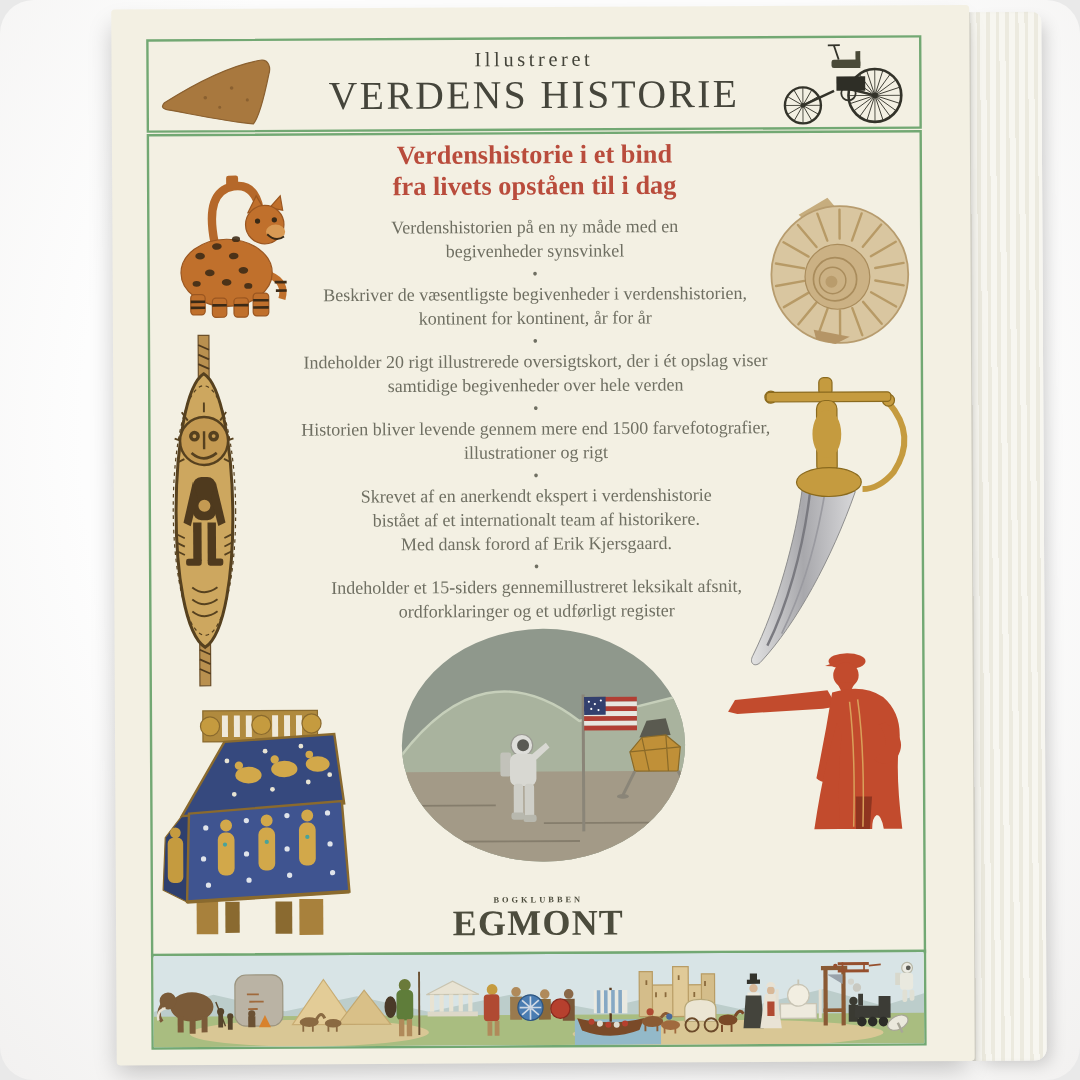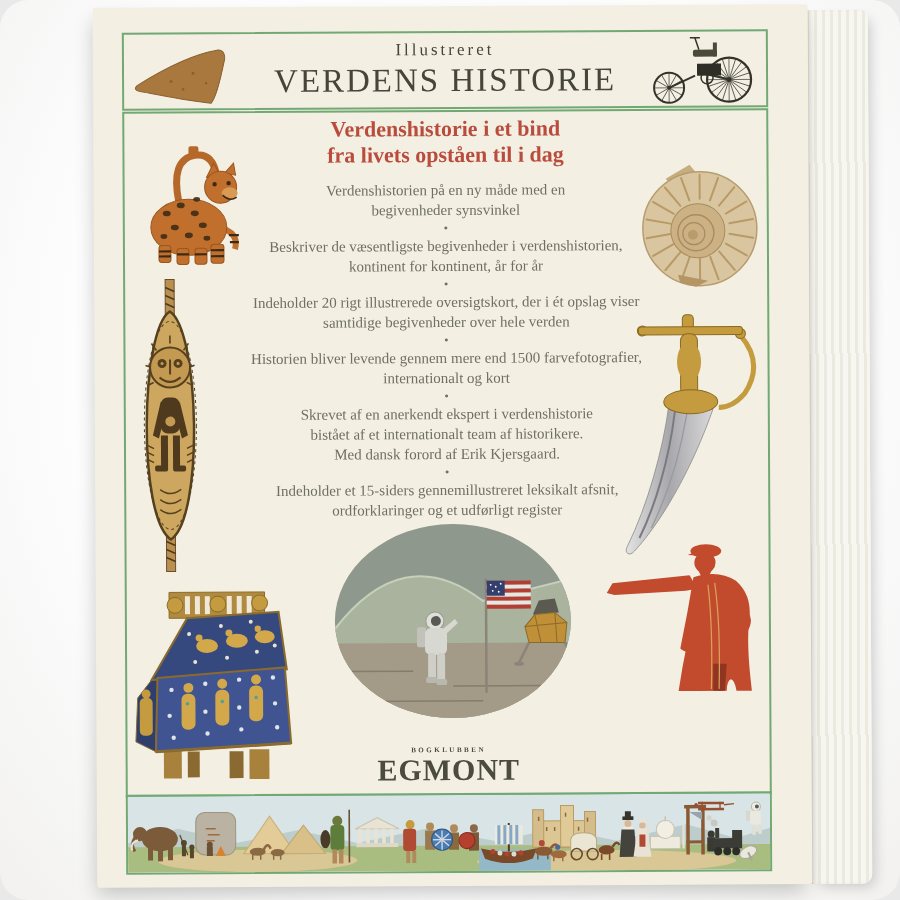--- a/index.html
+++ b/index.html
@@ -99,21 +99,21 @@
       <div>fra livets opståen til i dag</div>
     </div>
 
     <div class="copy">
       <p><span>Verdenshistorien på en ny måde med en</span><br><span>begivenheder synsvinkel</span></p>
       <div class="dot">●</div>
       <p><span>Beskriver de væsentligste begivenheder i verdenshistorien,</span><br><span>kontinent for kontinent, år for år</span></p>
       <div class="dot">●</div>
       <p><span>Indeholder 20 rigt illustrerede oversigtskort, der i ét opslag viser</span><br><span>samtidige begivenheder over hele verden</span></p>
       <div class="dot">●</div>
-      <p><span>Historien bliver levende gennem mere end 1500 farvefotografier,</span><br><span>internationalt og kort</span></p>
+      <p><span>Historien bliver levende gennem mere end 1500 farvefotografier,</span><br><span>illustrationer og rigt</span></p>
       <div class="dot">●</div>
       <p><span>Skrevet af en anerkendt ekspert i verdenshistorie</span><br><span>bistået af et internationalt team af historikere.</span><br><span>Med dansk forord af Erik Kjersgaard.</span></p>
       <div class="dot">●</div>
       <p><span>Indeholder et 15-siders gennemillustreret leksikalt afsnit,</span><br><span>ordforklaringer og et udførligt register</span></p>
     </div>
 
     <svg class="art" style="left:43px;top:136px" width="108" height="122" viewBox="0 0 108 122">
       <path d="M42,58 Q34,16 58,12 Q76,9 80,32" stroke="#b5682a" stroke-width="7" fill="none"></path>
       <rect x="52" y="3" width="10" height="11" rx="2" fill="#b5682a"></rect>
       <path d="M88,86 q14,6 10,20" stroke="#c0702c" stroke-width="6" fill="none"></path>

